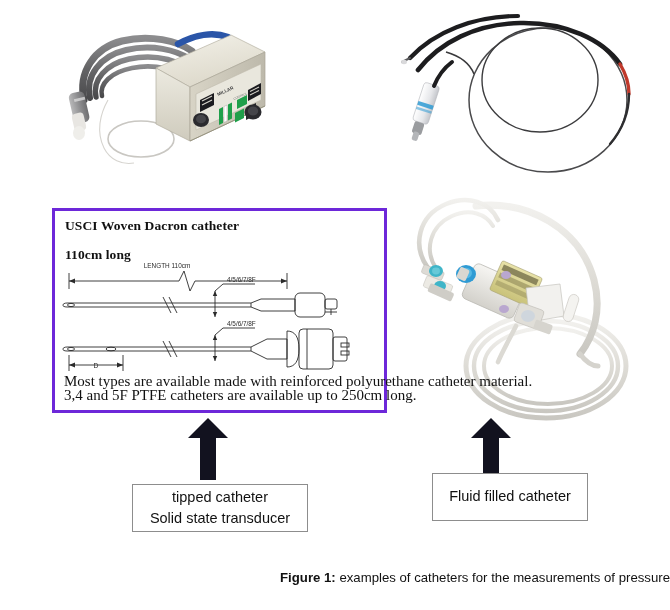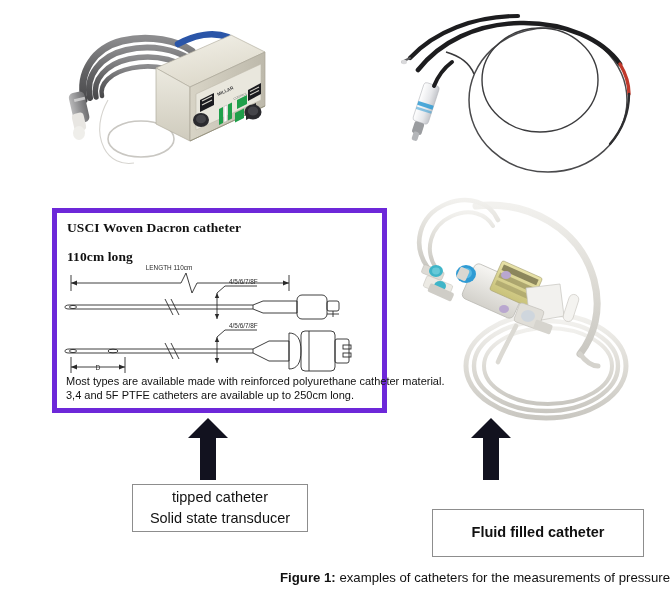--- a/index.html
+++ b/index.html
@@ -23,41 +23,41 @@
   .abs { position: absolute; }
 
   
   #photo-control-unit { left: 38px; top: 8px; width: 230px; height: 165px; }
   #photo-catheter-coil { left: 398px; top: 8px; width: 256px; height: 170px; }
   #photo-fluid-catheter { left: 398px; top: 176px; width: 256px; height: 255px; }
 
   
   #diagram-usci {
     left: 52px; top: 208px; width: 335px; height: 205px;
-    border: 5px solid #6d28d9;
+    border: 3px solid #6d28d9;
     background: #ffffff;
     box-sizing: border-box;
   }
   .diag-title {
     position: absolute;
     left: 10px;
     font-family: "Liberation Serif", serif;
     font-weight: bold;
     font-size: 13.5px;
     color: #111;
     letter-spacing: 0.1px;
     white-space: nowrap;
   }
   #diag-title-1 { top: 7px; }
   #diag-title-2 { top: 36px; text-align: center; }
   .diag-note {
     position: absolute;
     left: 9px;
-    font-family: Liberation Sans, sans-serif;
-    font-size: 11px;
+    font-family: Liberation Serif, serif;
+    font-size: 15px;
     color: #111;
     white-space: nowrap;
   }
   #diag-note-1 { top: 162px; }
   #diag-note-2 { top: 176px; }
   #diagram-svg { position: absolute; left: 0; top: 0; }
 
   
   #arrow-left  { left: 185px; top: 418px; width: 46px; height: 62px; }
   #arrow-right { left: 468px; top: 418px; width: 46px; height: 62px; }
@@ -70,21 +70,21 @@
     display: flex;
     align-items: center;
     justify-content: center;
     text-align: center;
     font-size: 14.5px;
     color: #111;
     line-height: 1.45;
     padding: 4px 8px;
   }
   #label-box-solid-state { left: 132px; top: 484px; width: 176px; height: 48px; }
-  #label-box-fluid-filled { left: 432px; top: 509px; width: 212px; height: 48px; font-weight: bold; }
+  #label-box-fluid-filled { left: 432px; top: 473px; width: 156px; height: 48px; }
   .caption-line { display: block; }
 
   
   #figure-caption {
     left: 0; top: 570px; width: 670px;
     text-align: right;
     font-size: 13.2px;
     color: #111;
   }
   #figure-caption .fig-label { font-weight: bold; }

